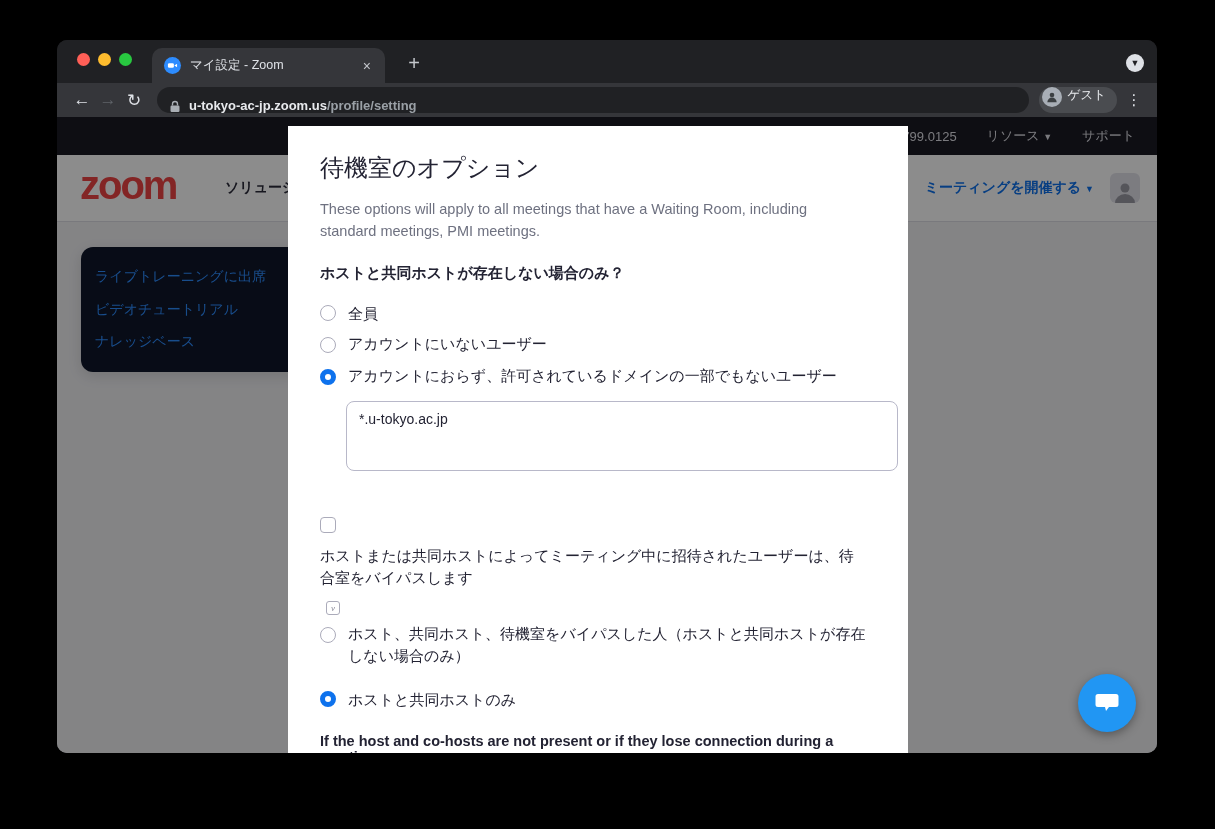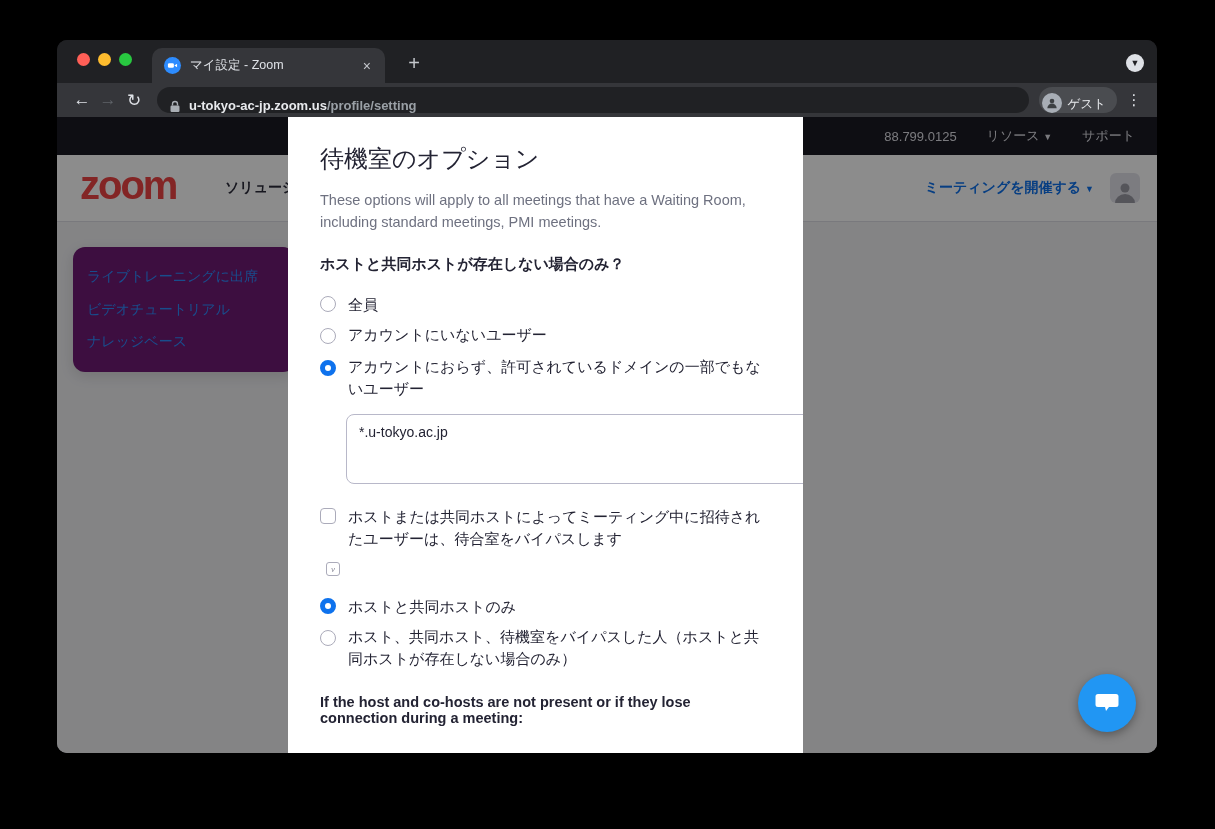--- a/index.html
+++ b/index.html
@@ -27,21 +27,21 @@
 
   
   .toolbar { height:34px; background:#35363A; display:flex; align-items:center; padding:0 12px; }
   .navbtn { width:26px; text-align:center; font-size:17px; color:#DEE1E6; flex:0 0 auto; }
   .navbtn.disabled { color:#5F6368; }
   .omnibox { flex:1; height:26px; margin:0 10px; border-radius:13px; background:#202124;
              display:flex; align-items:flex-end; padding:0 12px; gap:8px; overflow:hidden; }
   .url { font-size:13px; white-space:nowrap; }
   .url .domain { color:#E8EAED; font-weight:bold; }
   .url .path { color:#9AA0A6; font-weight:bold; }
-  .guestpill { height:26px; border-radius:13px; background:#4A4C50; display:flex; align-items:flex-end;
+  .guestpill { height:26px; border-radius:13px; background:#4A4C50; display:flex; align-items:flex-start;
                gap:6px; padding:0 11px 0 3px; flex:0 0 auto; }
   .guest-avatar { width:20px; height:20px; border-radius:50%; background:#A8AEB6; display:flex; align-items:center; justify-content:center; }
   .guest-label { font-size:12.5px; color:#E8EAED; }
   .kebab { width:22px; text-align:center; color:#DEE1E6; font-size:15px; letter-spacing:0; margin-left:6px; }
 
   
   .content { position:relative; height:636px; background:#F0F0F3; overflow:hidden; }
 
   .site-topbar { position:absolute; left:0; top:0; width:100%; height:38px; background:#1B1B24;
                  display:flex; align-items:center; justify-content:flex-end; gap:30px; padding-right:22px; }
@@ -49,40 +49,40 @@
   .caret { font-size:9px; }
 
   .site-header { position:absolute; left:0; top:38px; width:100%; height:67px; background:#FFFFFF;
                  border-bottom:1px solid #DDDDE3; }
   .logo { position:absolute; left:23px; top:8px; font-size:40px; font-weight:bold; letter-spacing:-2px; color:#ef4444; }
   .nav-solutions { position:absolute; left:168px; top:24px; font-size:14px; font-weight:bold; color:#2b2b3a; white-space:nowrap; }
   .header-right { position:absolute; right:17px; top:18px; display:flex; align-items:center; gap:16px; }
   .host-meeting { color:#0E72ED; font-size:14px; font-weight:bold; white-space:nowrap; }
   .header-avatar { width:30px; height:30px; border-radius:6px; background:#E2E2EA; display:flex; align-items:flex-end; justify-content:center; overflow:hidden; }
 
-  .side-panel { position:absolute; left:16px; top:130px; width:222px; height:125px; background:#701a75;
+  .side-panel { position:absolute; left:24px; top:130px; width:222px; height:125px; background:#0f172a;
                 border-radius:12px; box-shadow:0 4px 14px rgba(0,0,0,0.12);
                 display:flex; flex-direction:column; justify-content:space-evenly; padding:6px 0 6px 14px; }
   .side-link { color:#2D8CFF; font-size:14px; white-space:nowrap; }
 
   .dim { position:absolute; inset:0; background:rgba(0,0,0,0.45); }
 
   
-  .modal { position:absolute; left:231px; top:0; width:515px; height:100%; background:#fff;
+  .modal { position:absolute; left:231px; top:9px; width:620px; height:100%; background:#fff;
            padding:26px 32px 4px 32px; overflow:hidden; color:#232333; }
   .m-title { font-size:24px; font-weight:500; }
   .m-desc { margin-top:14px; font-size:14.5px; line-height:22px; color:#6E7180; max-width:545px; }
   .m-q { margin-top:22px; font-size:15px; font-weight:bold; }
   .m-q.en { font-size:14.5px; }
   .opt { display:flex; align-items:flex-start; gap:12px; }
   .opt .txt { font-size:15px; line-height:22px; max-width:545px; }
   .radio { width:16px; height:16px; border-radius:50%; background:#fff; border:1.5px solid #ABABBA; flex:0 0 auto; margin-top:2px; }
   .radio.on { border:5px solid #0E72ED; }
   .check { width:16px; height:16px; border-radius:4px; background:#fff; border:1.5px solid #ABABBA; flex:0 0 auto; margin-top:2px; }
-  .mt20 { margin-top:20px; } .mt10 { margin-top:10px;font-family:Liberation Mono, monospace; } .mt30 { margin-top:22px; }
+  .mt20 { margin-top:20px; } .mt10 { margin-top:10px;font-family:Liberation Mono, monospace; } .mt30 { margin-top:44px;flex-direction:column; }
   .domains { display:block; margin:12px 0 0 26px; width:552px; height:70px; border:1px solid #B8B8C9;
              border-radius:8px; padding:9px 12px; font-size:14px; color:#232333; resize:none;
              font-family:"Liberation Sans","DejaVu Sans",sans-serif; outline:none; background:#fff; }
   .broken-img { margin:12px 0 0 6px; width:14px; height:14px; border:1px solid #ABABBA; border-radius:3px;
                 color:#8A8A99; font-size:9px; font-style:italic; font-family:"Liberation Serif",serif;
                 display:flex; align-items:center; justify-content:center; }
 
   .chat-btn { position:absolute; left:1021px; top:557px; width:58px; height:58px; border-radius:50%;
               background:#2196F3; display:flex; align-items:center; justify-content:center;
               box-shadow:0 3px 10px rgba(0,0,0,0.35); }
@@ -187,27 +187,27 @@
       <textarea class="domains" spellcheck="false" style="">*.u-tokyo.ac.jp</textarea>
 
       <div class="opt mt30">
         <div class="check"></div>
         <div class="txt">ホストまたは共同ホストによってミーティング中に招待されたユーザーは、待合室をバイパスします</div>
       </div>
 
       <div class="broken-img">v</div>
 
 
+      <div class="opt mt10">
+        <div class="radio"></div>
+        <div class="txt">ホスト、共同ホスト、待機室をバイパスした人（ホストと共同ホストが存在しない場合のみ）</div>
+      </div>
       <div class="opt mt20">
         <div class="radio on"></div>
         <div class="txt">ホストと共同ホストのみ</div>
-      </div>
-      <div class="opt mt10">
-        <div class="radio"></div>
-        <div class="txt">ホスト、共同ホスト、待機室をバイパスした人（ホストと共同ホストが存在しない場合のみ）</div>
       </div>
 
       <div class="m-q en">If the host and co-hosts are not present or if they lose connection during a meeting:</div>
 
     </div>
 
     <div class="chat-btn">
       <svg width="26" height="24" viewBox="0 0 26 24">
           <path d="M4 3 h18 a2.5 2.5 0 0 1 2.5 2.5 v8 a2.5 2.5 0 0 1 -2.5 2.5 h-7 l-3 4 -1-4 H4 a2.5 2.5 0 0 1 -2.5-2.5 v-8 A2.5 2.5 0 0 1 4 3 Z" fill="#fff"></path>
         </svg>

